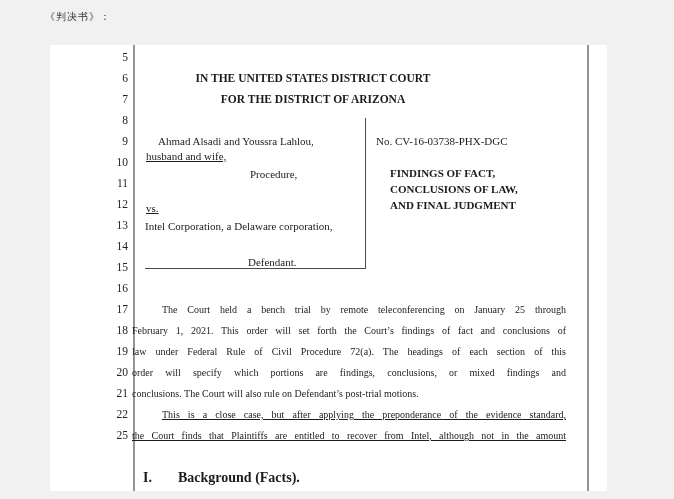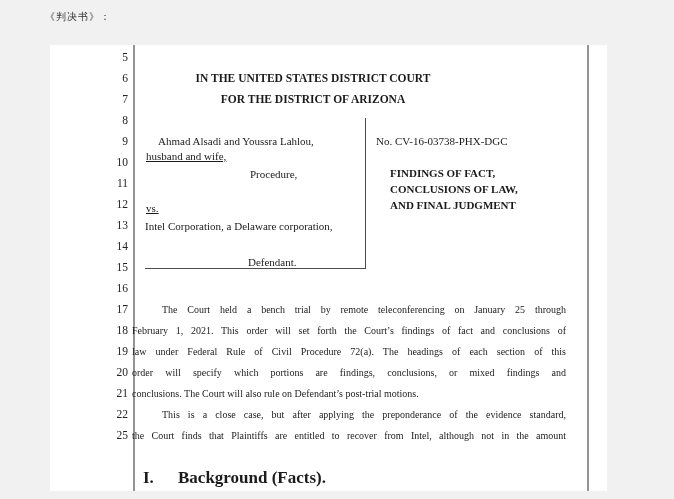--- a/index.html
+++ b/index.html
@@ -46,27 +46,27 @@
     background:#4a4a4a;
   }
   .cap-bottom {
     position:absolute; left:95px; top:223px; width:221px; height:1px;
     background:#4a4a4a;
   }
   .body-par {
     position:absolute; left:82px; width:434px;
     font-size:10px; line-height:21px;
   }
-  .par1 { top:254px; } .par2 { top:359px; }
+  .par1 { top:254px; } .par2 { top:359px;text-decoration:underline; }
   .body-par > div { height:21px; }
   .just { text-align:justify; text-align-last:justify; }
   .indent { text-indent:30px; }
   .section-heading {
     position:absolute; left:93px; top:422px;
-    font-size:17px; line-height:21px; font-weight:bold;
+    font-size:14px; line-height:21px; font-weight:bold;
   }
   .section-heading .num { display:inline-block; width:35px; }
 </style>
 </head>
 <body>
 
 <div class="page-label">《判决书》：</div>
 
 <div class="page">
   <div class="rule rule-left"></div>

